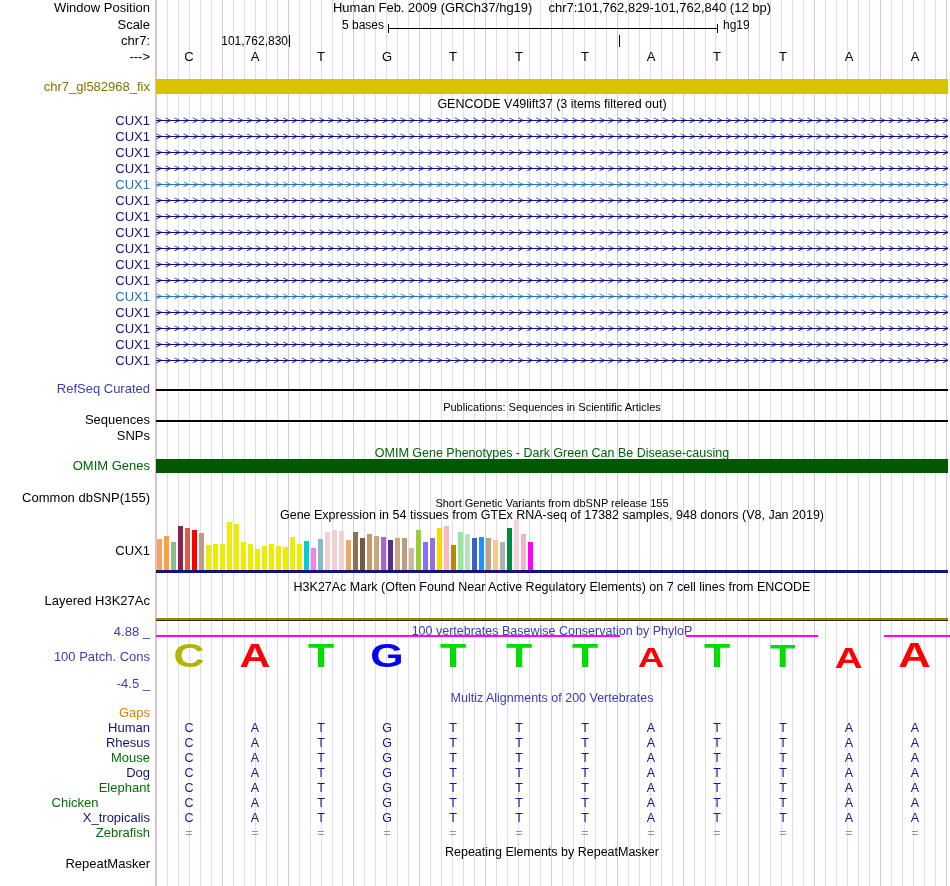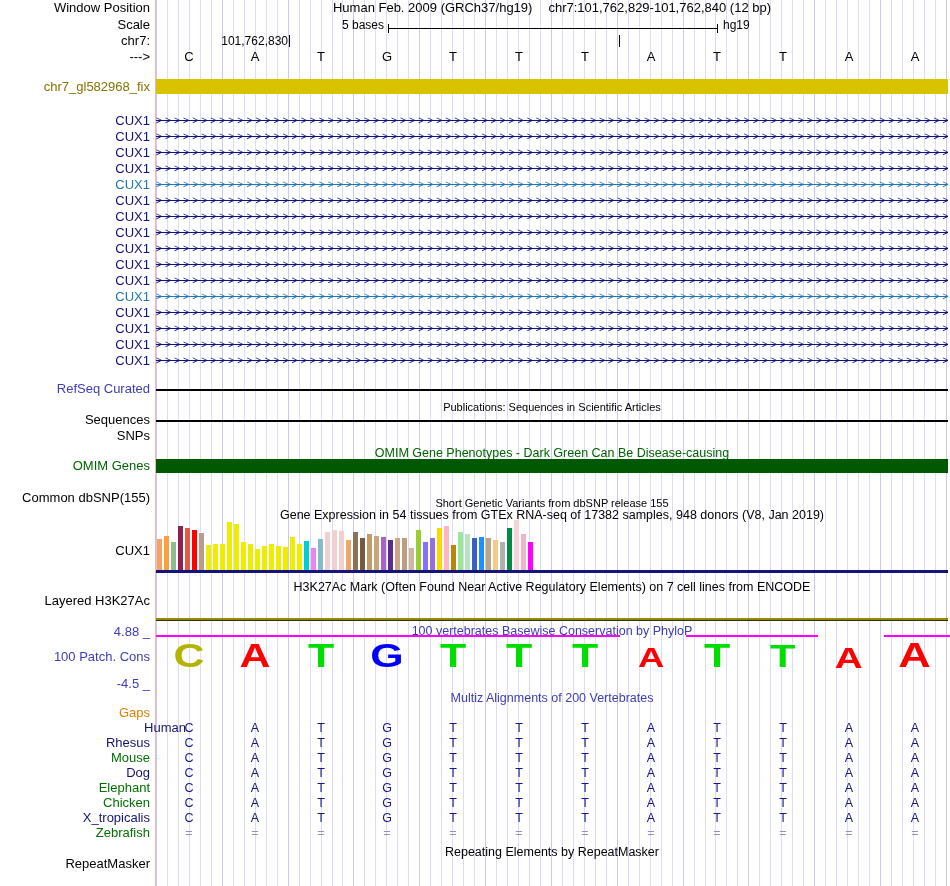--- a/index.html
+++ b/index.html
@@ -73,20 +73,21 @@
       <span>A</span>
       <span>T</span>
       <span>T</span>
       <span>A</span>
       <span>A</span>
     </div>
 
   <div class="lbl" style="top: 80px; color: rgb(132, 116, 0);" id="fixlbl">chr7_gl582968_fix</div>
   <div class="bar" style="top: 79px; height: 15px; background: rgb(217, 195, 0);" id="fixbar"></div>
 
+  <div class="ttl" style="top:97px">GENCODE V49lift37 (3 items filtered out)</div>
   <div id="gencode-rows">
       <div class="lbl" style="top: 114px; color: rgb(16, 16, 126);">CUX1</div>
       <div class="arrowrow" style="top: 114px; color: rgb(16, 16, 126);"><div class="ln" style="background: rgb(16, 16, 126);"></div><span>&gt;&gt;&gt;&gt;&gt;&gt;&gt;&gt;&gt;&gt;&gt;&gt;&gt;&gt;&gt;&gt;&gt;&gt;&gt;&gt;&gt;&gt;&gt;&gt;&gt;&gt;&gt;&gt;&gt;&gt;&gt;&gt;&gt;&gt;&gt;&gt;&gt;&gt;&gt;&gt;&gt;&gt;&gt;&gt;&gt;&gt;&gt;&gt;&gt;&gt;&gt;&gt;&gt;&gt;&gt;&gt;&gt;&gt;&gt;&gt;&gt;&gt;&gt;&gt;&gt;&gt;&gt;&gt;&gt;&gt;&gt;&gt;&gt;&gt;&gt;&gt;&gt;&gt;&gt;&gt;&gt;&gt;&gt;&gt;&gt;&gt;&gt;&gt;&gt;&gt;&gt;&gt;</span></div>
       <div class="lbl" style="top: 130px; color: rgb(16, 16, 126);">CUX1</div>
       <div class="arrowrow" style="top: 130px; color: rgb(16, 16, 126);"><div class="ln" style="background: rgb(16, 16, 126);"></div><span>&gt;&gt;&gt;&gt;&gt;&gt;&gt;&gt;&gt;&gt;&gt;&gt;&gt;&gt;&gt;&gt;&gt;&gt;&gt;&gt;&gt;&gt;&gt;&gt;&gt;&gt;&gt;&gt;&gt;&gt;&gt;&gt;&gt;&gt;&gt;&gt;&gt;&gt;&gt;&gt;&gt;&gt;&gt;&gt;&gt;&gt;&gt;&gt;&gt;&gt;&gt;&gt;&gt;&gt;&gt;&gt;&gt;&gt;&gt;&gt;&gt;&gt;&gt;&gt;&gt;&gt;&gt;&gt;&gt;&gt;&gt;&gt;&gt;&gt;&gt;&gt;&gt;&gt;&gt;&gt;&gt;&gt;&gt;&gt;&gt;&gt;&gt;&gt;&gt;&gt;&gt;&gt;</span></div>
       <div class="lbl" style="top: 146px; color: rgb(16, 16, 126);">CUX1</div>
       <div class="arrowrow" style="top: 146px; color: rgb(16, 16, 126);"><div class="ln" style="background: rgb(16, 16, 126);"></div><span>&gt;&gt;&gt;&gt;&gt;&gt;&gt;&gt;&gt;&gt;&gt;&gt;&gt;&gt;&gt;&gt;&gt;&gt;&gt;&gt;&gt;&gt;&gt;&gt;&gt;&gt;&gt;&gt;&gt;&gt;&gt;&gt;&gt;&gt;&gt;&gt;&gt;&gt;&gt;&gt;&gt;&gt;&gt;&gt;&gt;&gt;&gt;&gt;&gt;&gt;&gt;&gt;&gt;&gt;&gt;&gt;&gt;&gt;&gt;&gt;&gt;&gt;&gt;&gt;&gt;&gt;&gt;&gt;&gt;&gt;&gt;&gt;&gt;&gt;&gt;&gt;&gt;&gt;&gt;&gt;&gt;&gt;&gt;&gt;&gt;&gt;&gt;&gt;&gt;&gt;&gt;&gt;</span></div>
       <div class="lbl" style="top: 162px; color: rgb(16, 16, 126);">CUX1</div>
       <div class="arrowrow" style="top: 162px; color: rgb(16, 16, 126);"><div class="ln" style="background: rgb(16, 16, 126);"></div><span>&gt;&gt;&gt;&gt;&gt;&gt;&gt;&gt;&gt;&gt;&gt;&gt;&gt;&gt;&gt;&gt;&gt;&gt;&gt;&gt;&gt;&gt;&gt;&gt;&gt;&gt;&gt;&gt;&gt;&gt;&gt;&gt;&gt;&gt;&gt;&gt;&gt;&gt;&gt;&gt;&gt;&gt;&gt;&gt;&gt;&gt;&gt;&gt;&gt;&gt;&gt;&gt;&gt;&gt;&gt;&gt;&gt;&gt;&gt;&gt;&gt;&gt;&gt;&gt;&gt;&gt;&gt;&gt;&gt;&gt;&gt;&gt;&gt;&gt;&gt;&gt;&gt;&gt;&gt;&gt;&gt;&gt;&gt;&gt;&gt;&gt;&gt;&gt;&gt;&gt;&gt;&gt;</span></div>
       <div class="lbl" style="top: 178px; color: rgb(34, 118, 181);">CUX1</div>
@@ -216,21 +217,21 @@
       <span style="color: rgb(255, 0, 0); font-size: 28.05px;">A</span>
       <span style="color: rgb(0, 221, 0); font-size: 33px;">T</span>
       <span style="color: rgb(0, 221, 0); font-size: 32.01px;">T</span>
       <span style="color: rgb(255, 0, 0); font-size: 29.7px;">A</span>
       <span style="color: rgb(255, 0, 0); font-size: 34.65px;">A</span>
     </div>
 
   <div class="ttl" style="top: 691px; color: rgb(60, 60, 180);" id="mzttl">Multiz Alignments of 200 Vertebrates</div>
   <div class="lbl" style="top: 706px; color: rgb(224, 128, 0);" id="gapslbl">Gaps</div>
   <div id="multiz-rows">
-      <div class="lbl" style="top: 721px; color: rgb(20, 20, 110); padding-left: 36px;">Human</div>
+      <div class="lbl" style="top: 721px; color: rgb(20, 20, 110);">Human</div>
       <div class="grid12" style="top: 721px; font-size: 12.5px; line-height: 14px; color: rgb(22, 22, 138);">
         <span>C</span>
         <span>A</span>
         <span>T</span>
         <span>G</span>
         <span>T</span>
         <span>T</span>
         <span>T</span>
         <span>A</span>
         <span>T</span>
@@ -291,21 +292,21 @@
         <span>G</span>
         <span>T</span>
         <span>T</span>
         <span>T</span>
         <span>A</span>
         <span>T</span>
         <span>T</span>
         <span>A</span>
         <span>A</span>
       </div>
-      <div class="lbl" style="top: 796px; color: rgb(0, 112, 0);">Chicken</div>
+      <div class="lbl" style="top: 796px; color: rgb(0, 112, 0); text-align: center;">Chicken</div>
       <div class="grid12" style="top: 796px; font-size: 12.5px; line-height: 14px; color: rgb(22, 22, 138);">
         <span>C</span>
         <span>A</span>
         <span>T</span>
         <span>G</span>
         <span>T</span>
         <span>T</span>
         <span>T</span>
         <span>A</span>
         <span>T</span>

